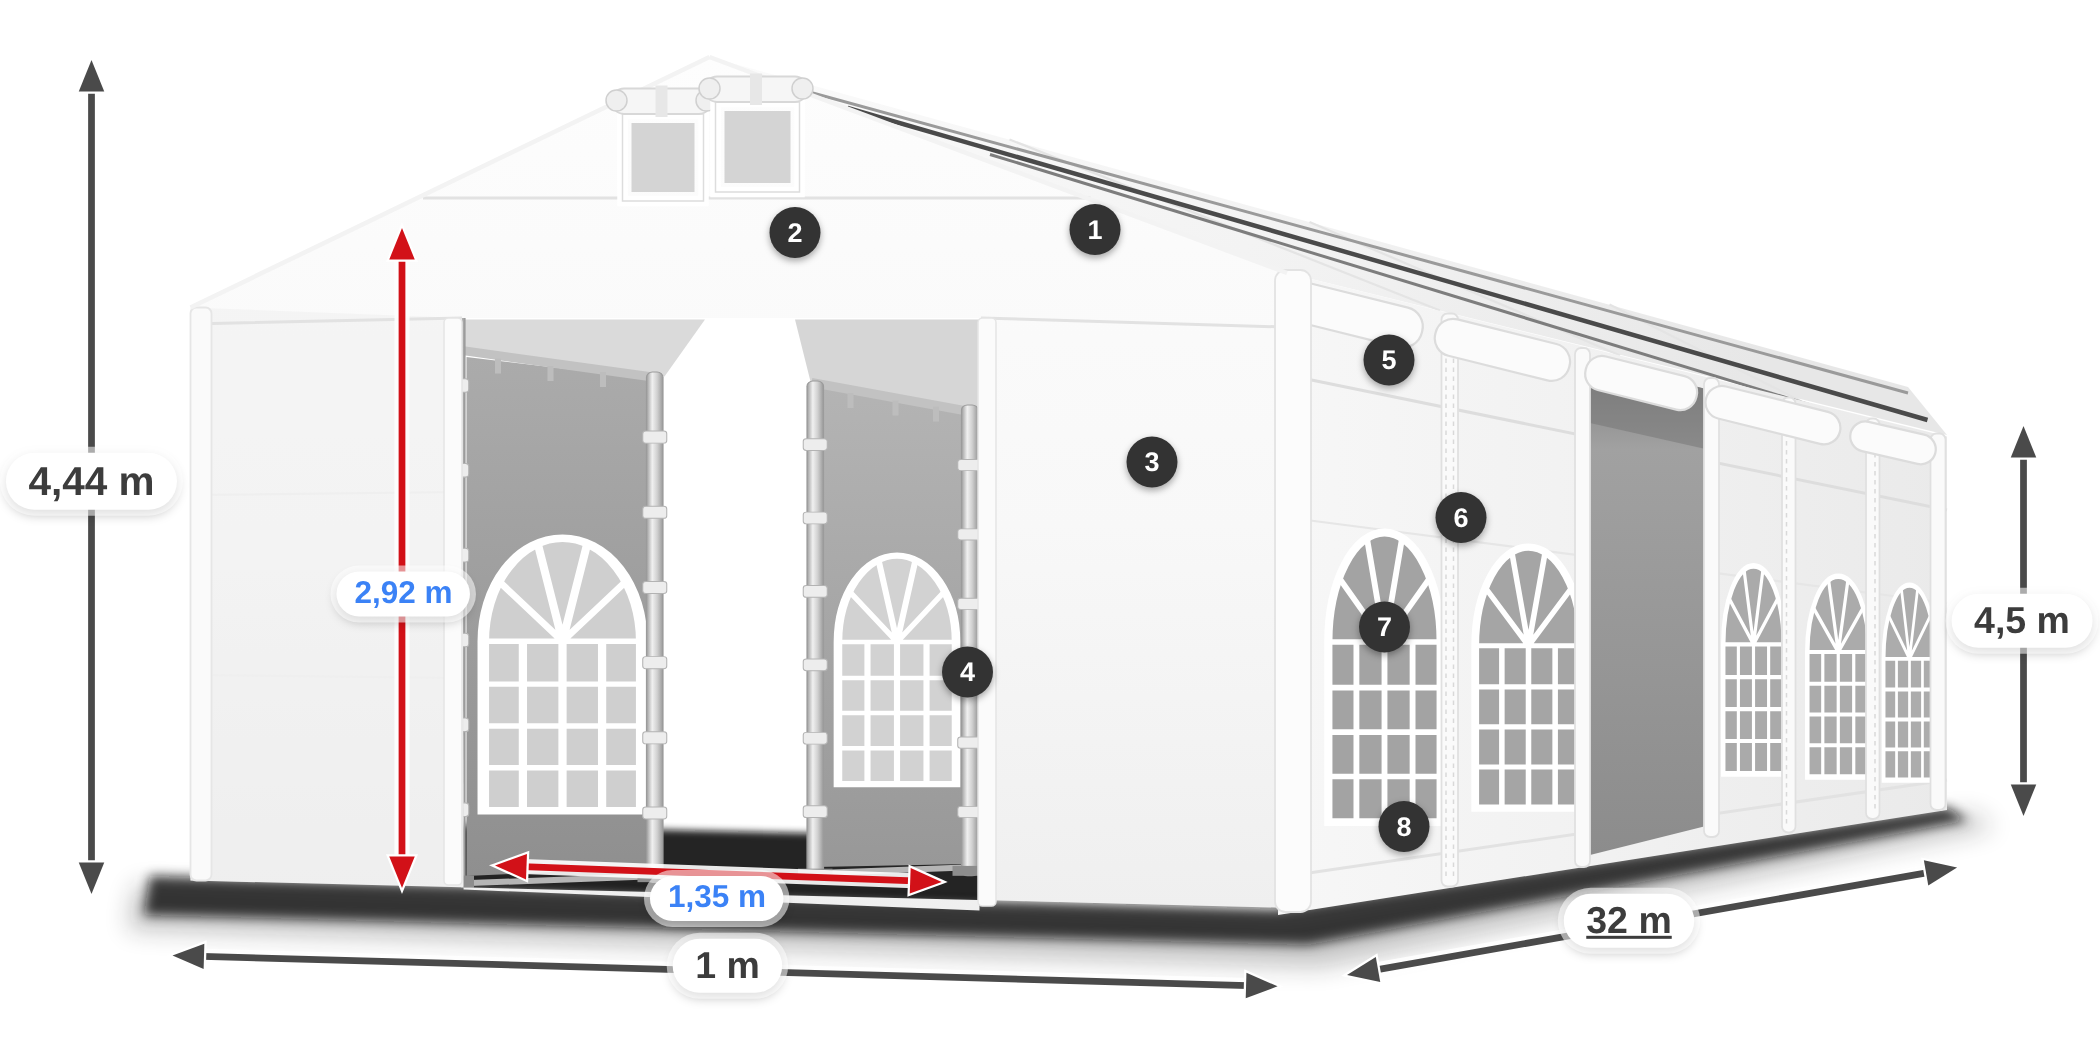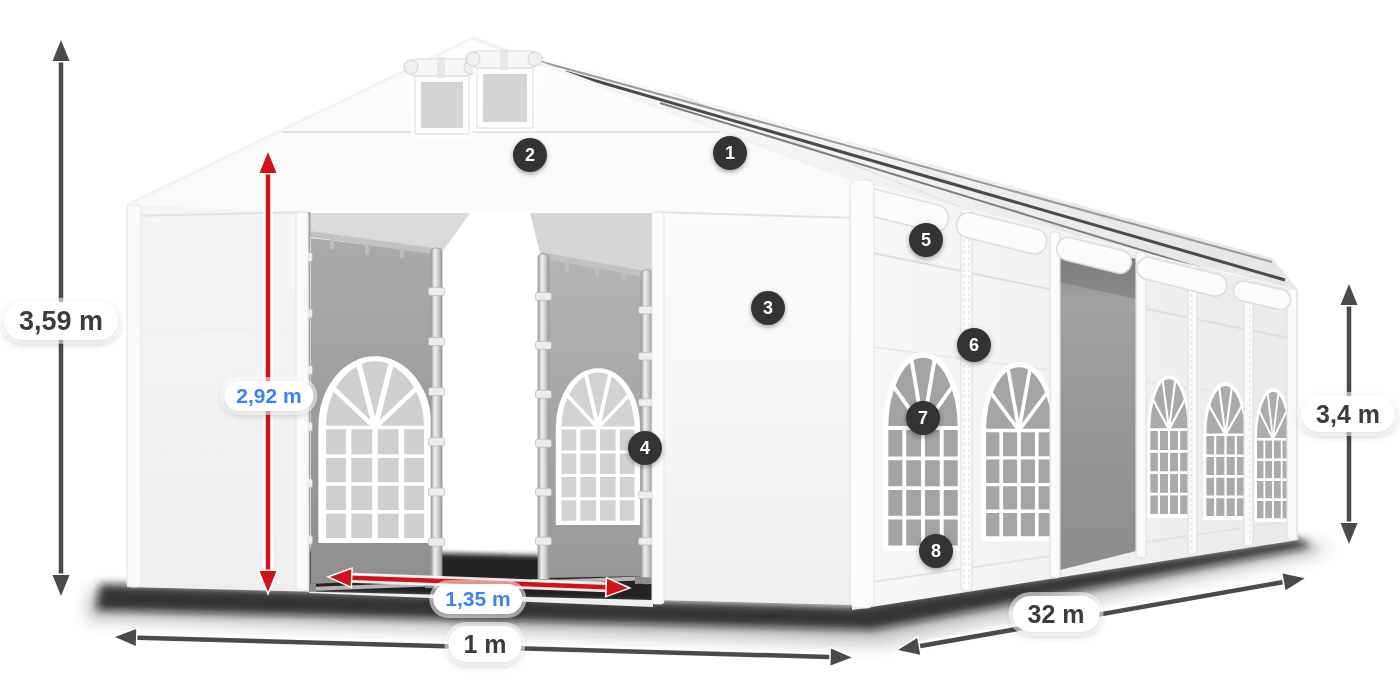--- a/index.html
+++ b/index.html
@@ -267,26 +267,26 @@
 
     <g>
       <line x1="1349" y1="298" x2="1349" y2="530" stroke="#ffffff" stroke-width="10" opacity="0.9"></line>
       <line x1="1349" y1="298" x2="1349" y2="530" stroke="#4a4a4a" stroke-width="4.5"></line>
       <use href="#ah" fill="#4a4a4a" transform="translate(1349,284) rotate(90)"></use>
       <use href="#ah" fill="#4a4a4a" transform="translate(1349,544) rotate(-90)"></use>
     </g>
   </g>
 </svg>
 
-<div class="pill pill-lg" style="left:61px;top:321px;">3,59 m</div>
+<div class="pill pill-lg" style="left:61px;top:321px;">4,44 m</div>
 <div class="pill pill-sm pill-red" style="left:269px;top:377px;">2,92 m</div>
 <div class="pill pill-sm pill-red" style="left:478px;top:580px;">1,35 m</div>
 <div class="pill pill-md" style="left:485px;top:644px;">1 m</div>
-<div class="pill pill-md" style="left:1056px;top:614px;">32 m</div>
-<div class="pill pill-md" style="left:1348px;top:414px;">3,4 m</div>
+<div class="pill pill-md" style="left:1086px;top:614px;text-decoration:underline;">32 m</div>
+<div class="pill pill-md" style="left:1348px;top:414px;">4,5 m</div>
 
 <div class="badge" style="left:730px;top:153px;">1</div>
 <div class="badge" style="left:530px;top:155px;">2</div>
 <div class="badge" style="left:768px;top:308px;">3</div>
 <div class="badge" style="left:645px;top:448px;">4</div>
 <div class="badge" style="left:926px;top:240px;">5</div>
 <div class="badge" style="left:974px;top:345px;">6</div>
 <div class="badge" style="left:923px;top:418px;">7</div>
 <div class="badge" style="left:936px;top:551px;">8</div>
 

